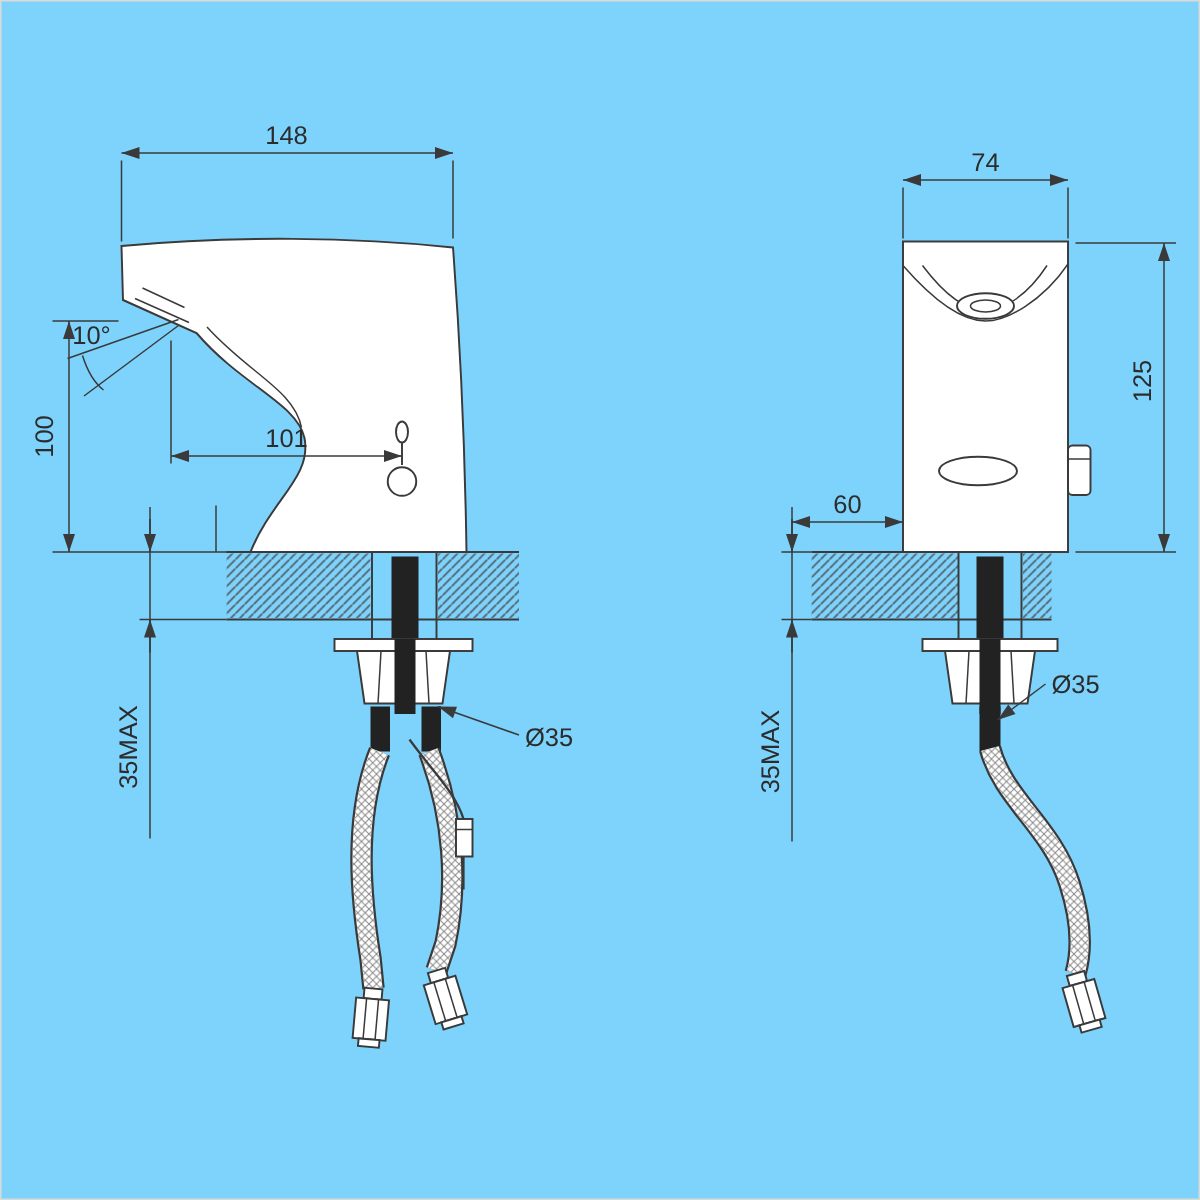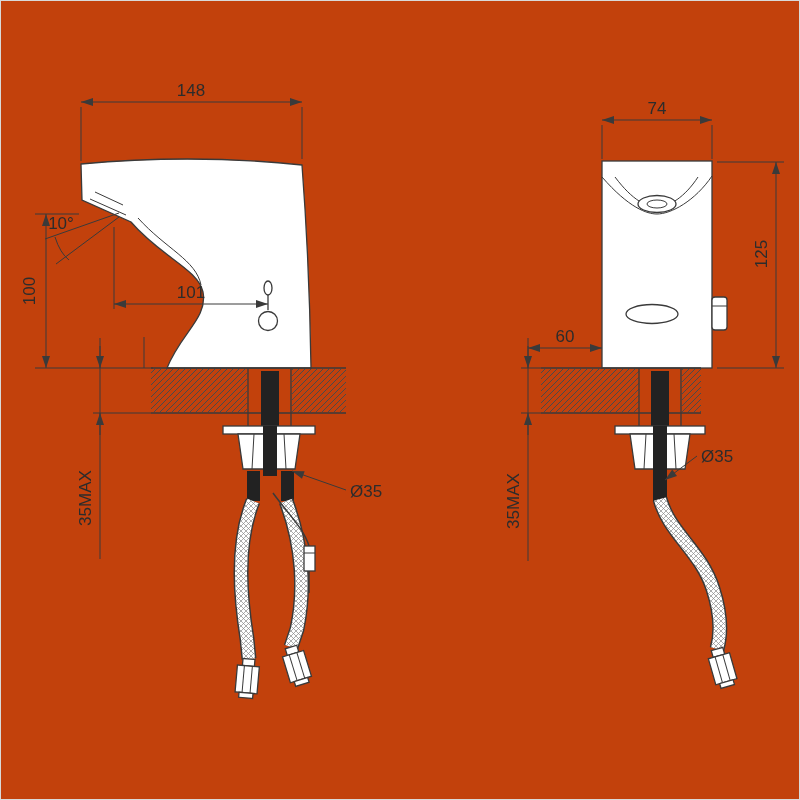--- a/index.html
+++ b/index.html
@@ -5,21 +5,21 @@
   html, body {
     margin: 0;
     padding: 0;
     background: #ffffff;
     font-family: "Liberation Sans", sans-serif;
   }
   .canvas {
     position: relative;
     width: 800px;
     height: 800px;
-    background: #c2410c;
+    background: #7dd3fc;
     box-sizing: border-box;
     border: 1px solid #d9d9d9;
     overflow: hidden;
   }
   svg { display: block; }
   .ln  { stroke: #3a3a3a; stroke-width: 1.3; fill: none; }
   .thin{ stroke: #3a3a3a; stroke-width: 1;   fill: none; }
   .fillw { fill: #ffffff; }
   .dark  { fill: #222222; stroke: none; }
   .dim-text {

